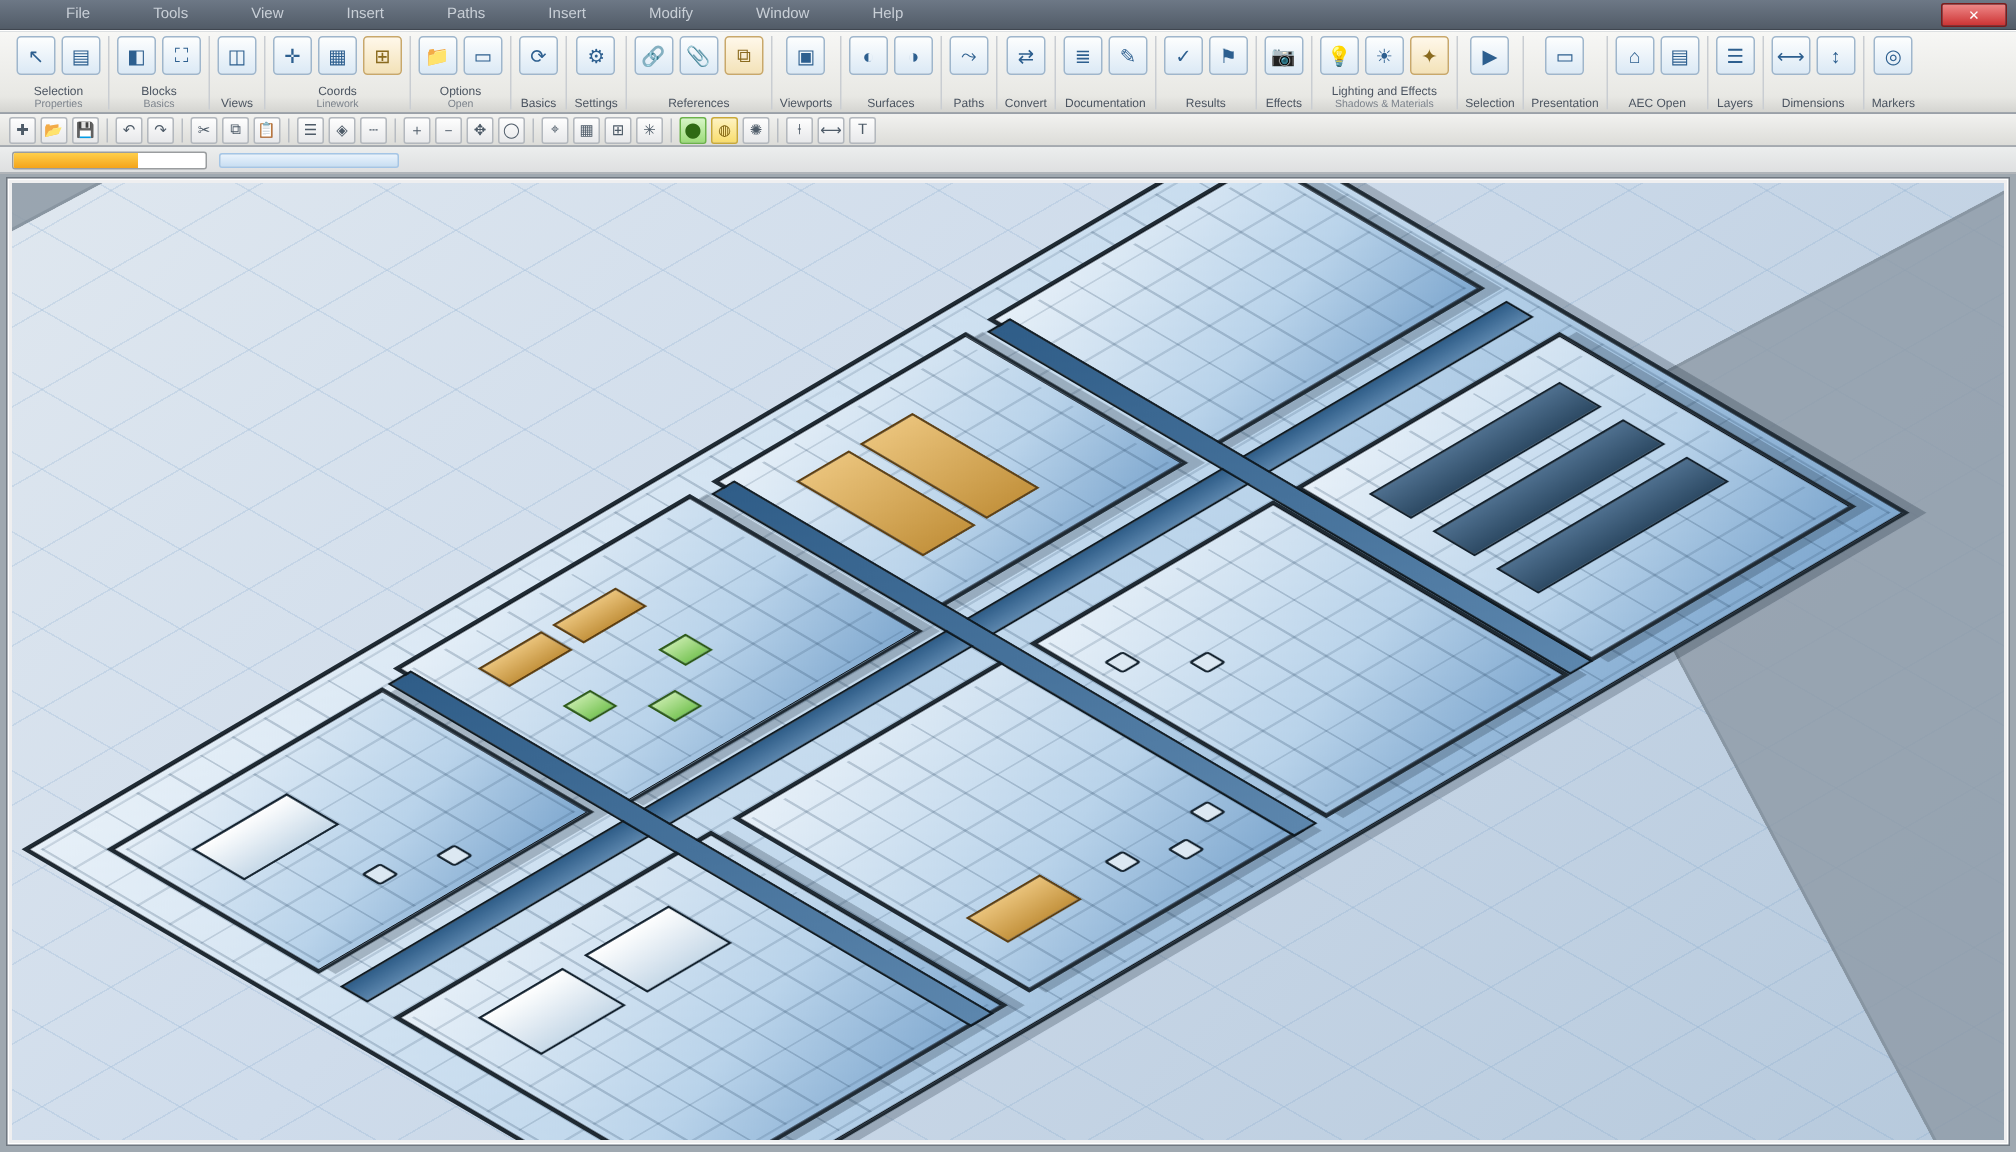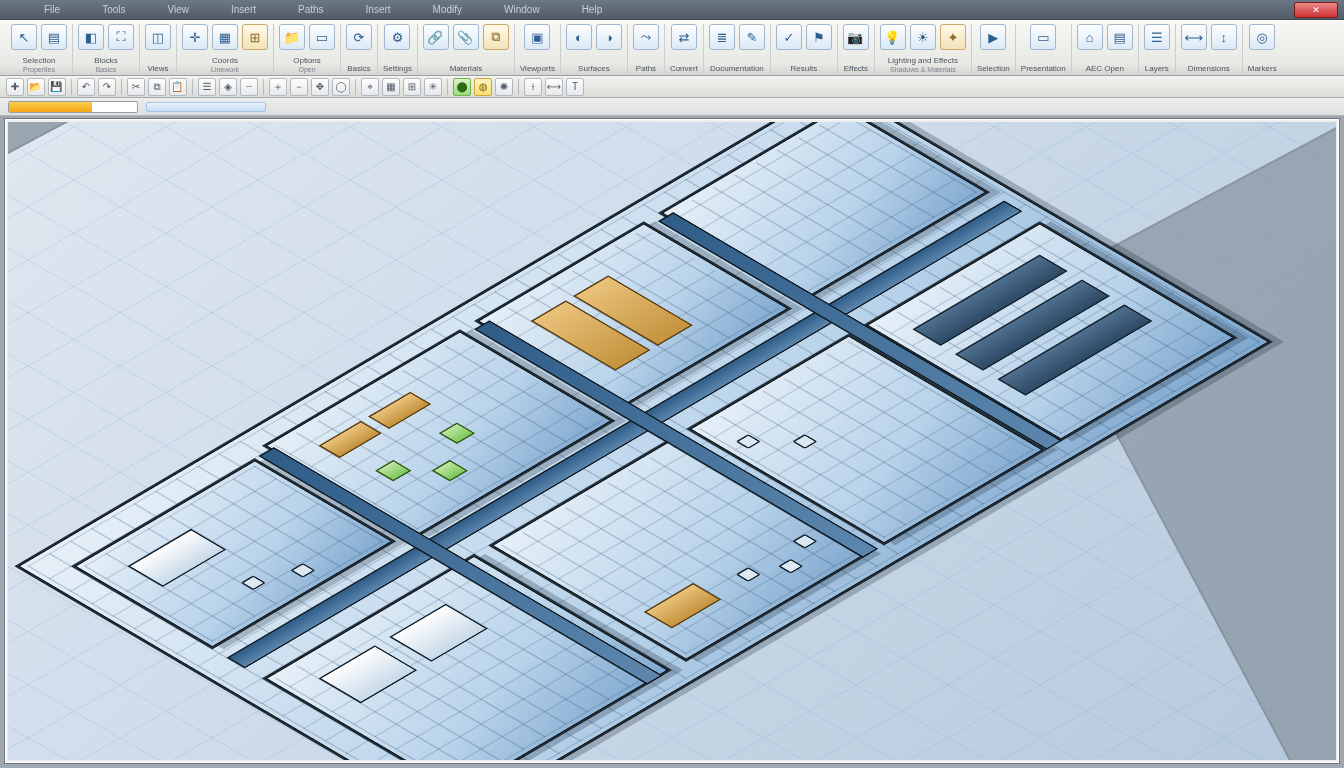--- a/index.html
+++ b/index.html
@@ -136,21 +136,21 @@
         <div class="ricon">⚙</div>
       </div>
       <div class="rg-label">Settings</div>
     </div>
     <div class="ribbon-group">
       <div class="rg-icons">
         <div class="ricon">🔗</div>
         <div class="ricon">📎</div>
         <div class="ricon warm">⧉</div>
       </div>
-      <div class="rg-label">Materials</div>
+      <div class="rg-label">References</div>
     </div>
     <div class="ribbon-group">
       <div class="rg-icons">
         <div class="ricon">▣</div>
       </div>
       <div class="rg-label">Viewports</div>
     </div>
     <div class="ribbon-group">
       <div class="rg-icons">
         <div class="ricon">◐</div>

